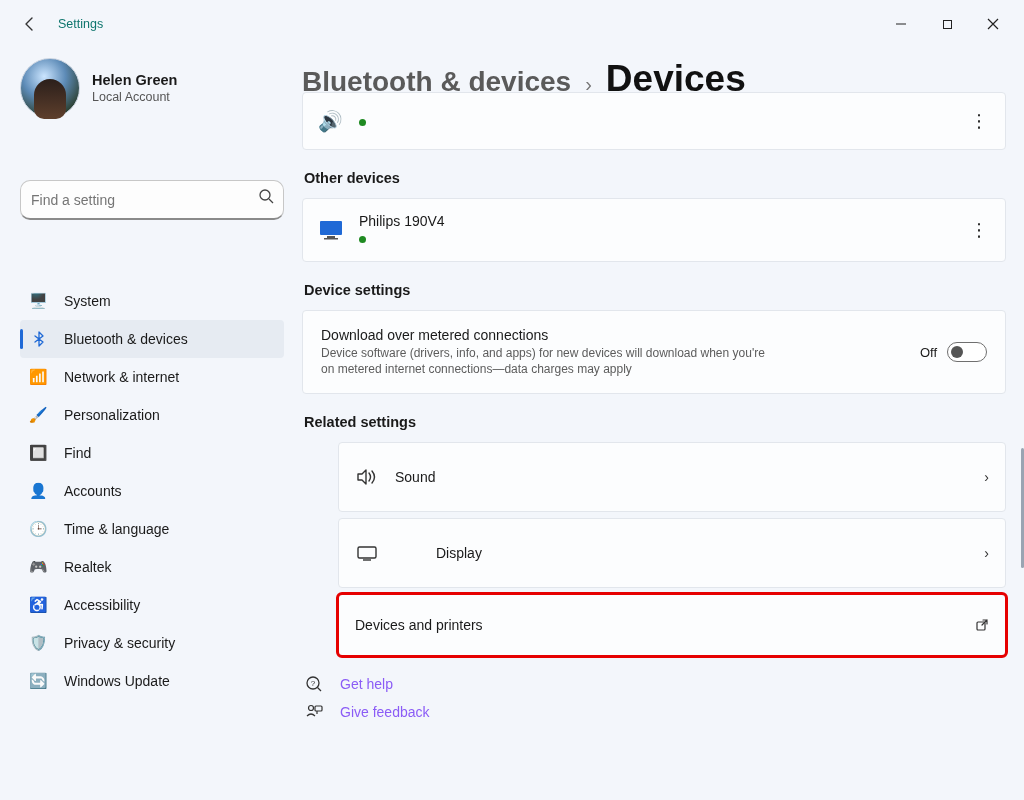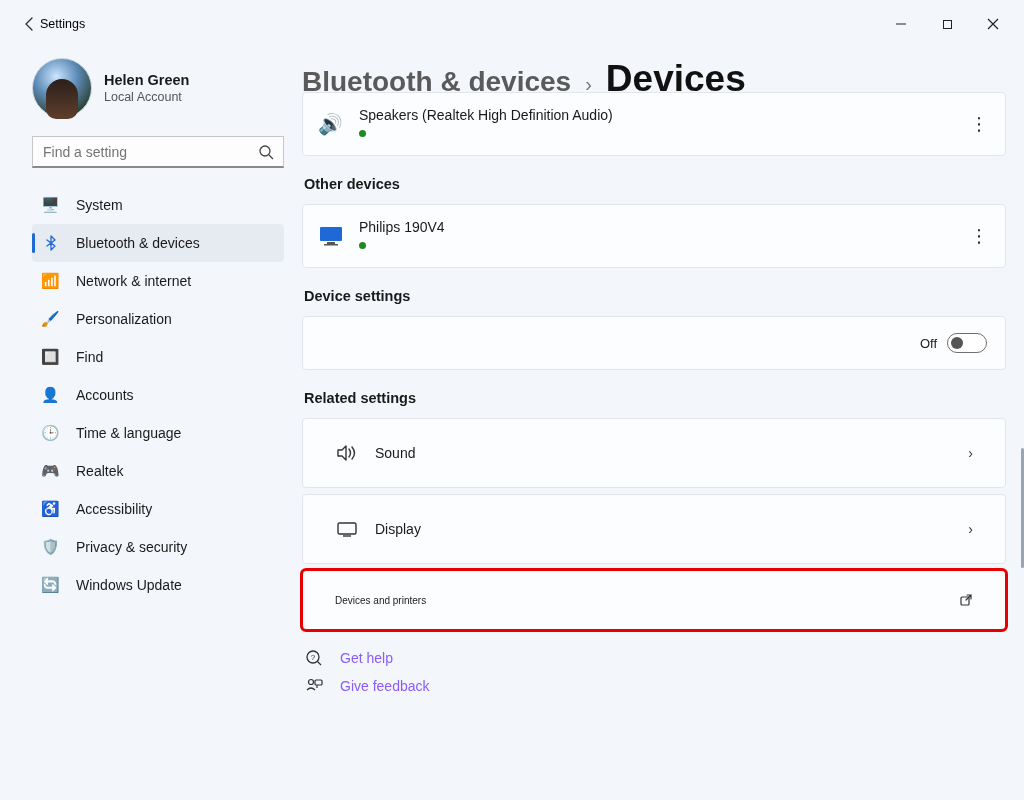--- a/index.html
+++ b/index.html
@@ -1,32 +1,32 @@
 <!DOCTYPE html>
 <html><head>
 <meta charset="utf-8">
 <style>
   * { box-sizing: border-box; margin: 0; padding: 0; }
   html, body { width: 1024px; height: 800px; overflow: hidden; font-family: "Segoe UI", Arial, sans-serif; background: #f3f6fb; color: #1a1a1a; }
   .window { position: relative; width: 1024px; height: 800px; background: #f3f6fb; }
   .titlebar { display: flex; align-items: center; height: 48px; padding: 0 8px 0 20px; }
   .titlebar .back { width: 20px; height: 20px; display:flex; align-items:center; justify-content:center; cursor:pointer; }
-  .titlebar .title { font-size: 12.5px; color:#000000; }
+  .titlebar .title { margin-left: 18px; font-size: 12.5px; color:#0f766e; }
   .win-controls { margin-left: auto; display: flex; }
   .win-btn { width: 46px; height: 32px; display:flex; align-items:center; justify-content:center; cursor:pointer; }
   .content { display:flex; height: calc(800px - 48px); }
-  .sidebar { width: 300px; padding: 4px 16px 0 32px; display:flex; flex-direction:column; }
+  .sidebar { width: 300px; padding: 4px 16px 0 20px; display:flex; flex-direction:column;gap:44px; }
   .profile { display:flex; align-items:center; margin: 6px 0 18px 0; }
   .avatar { width: 60px; height:60px; border-radius:50%; background: radial-gradient(circle at 40% 30%, #cbe5ff 0%, #5d8bb7 40%, #293c2a 80%); border:1px solid #c9d3e0; display:flex; align-items:flex-end; justify-content:center; }
   .avatar-person { width:32px; height:40px; border-radius:16px 16px 10px 10px; background: linear-gradient(#2b1f1b,#5e3f2c); position:relative; top:2px; }
   .profile-text { margin-left: 12px; }
   .profile-name { font-size: 14.5px; font-weight:600; }
   .profile-sub { font-size: 12.5px; color:#555; margin-top:2px; }
   .search { position: relative; margin-bottom: 18px; }
-  .search input { width: 100%; height: 32px; border:1px solid #c7c7c7; border-radius:0; background:#fdfdfd; padding: 0 34px 0 10px; font-size:14px; border-bottom:2px solid #8a8a8a; outline:none; }
+  .search input { width: 100%; height: 40px; border:1px solid #c7c7c7; border-radius:10px; background:#fdfdfd; padding: 0 34px 0 10px; font-size:14px; border-bottom:2px solid #8a8a8a; outline:none; }
   .search .sicon { position:absolute; right:10px; top:8px; }
   .nav { display:flex; flex-direction:column; gap:0px; }
   .nav-item { display:flex; align-items:center; height:38px; border-radius:4px; padding-left:10px; cursor:pointer; font-size:14px; position:relative; }
   .nav-item.active { background:#e6ebf2; }
   .nav-item.active::before { content:""; position:absolute; left:0; top:9px; bottom:9px; width:3px; background:#1f69d6; border-radius:2px; }
   .nav-icon { width:18px; height:18px; margin-right:16px; display:flex; align-items:center; justify-content:center; font-size:15px; }
   .main { flex:1; padding: 0 18px 0 2px; overflow:hidden; position:relative; }
   .breadcrumb { display:flex; align-items:baseline; gap:14px; padding: 10px 0 16px 0; }
   .bc-parent { font-size:28px; font-weight:600; color:#5a5a5a; }
   .bc-sep { font-size:20px; color:#777; }
@@ -38,21 +38,21 @@
   .device .dot { width:7px; height:7px; border-radius:50%; background:#1f8a22; display:inline-block; margin-top:4px;}
   .device .more { margin-left:auto; width:24px; height:24px; display:flex; align-items:center; justify-content:center; cursor:pointer; font-size:18px; letter-spacing:0; }
   .device.cut { margin-top:-24px; }
   .section-title { font-size:14.5px; font-weight:600; margin:20px 0 12px 2px; }
   .setting { display:flex; align-items:center; padding:16px 18px; }
   .setting .label { font-size:14px; }
   .setting .desc { font-size:12px; color:#5c5c5c; margin-top:2px; max-width:460px; line-height:1.35; }
   .right-ctl { margin-left:auto; display:flex; align-items:center; gap:10px; }
   .toggle { width:40px; height:20px; border-radius:10px; background:#fff; border:1px solid #6f6f6f; position:relative; cursor:pointer; }
   .toggle .knob { position:absolute; left:3px; top:3px; width:12px; height:12px; background:#555; border-radius:50%; }
-  .link-row { display:flex; align-items:center; padding:22px 32px; cursor:pointer; }
+  .link-row { display:flex; align-items:center; padding:22px 16px; cursor:pointer;margin-left:36px; }
   .link-row .ricon { width:24px; height:24px; display:flex; align-items:center; justify-content:center; font-size:18px; margin-right:16px; }
   .link-row .chev { margin-left:auto; font-size:14px; color:#333; }
   .highlight { outline:3px solid #e60000; outline-offset:-1px; }
   .help-row { display:flex; align-items:center; gap:16px; margin-top:18px; padding-left:2px; }
   .help-row .hicon { width:20px; height:20px; display:flex; align-items:center; justify-content:center; font-size:16px; }
   .help-row a { color:#8b5cf6; text-decoration:none; font-size:14px; cursor:pointer; }
   .scroll-hint { position:absolute; right:0; top:60px; bottom:0; width:3px; background: transparent; }
   .scroll-thumb { position:absolute; right:0; top:340px; width:3px; height:120px; background:#9aa4b2; border-radius:2px; }
   svg { display:block; }
 </style>
@@ -166,21 +166,20 @@
 
       <div class="breadcrumb">
         <span class="bc-parent">Bluetooth &amp; devices</span>
         <span class="bc-sep">›</span>
         <span class="bc-current">Devices</span>
       </div>
 
       <div class="card device cut" style="overflow:hidden;">
         <div class="dicon">🔊</div>
         <div>
-          <div class="dname">Speakers (Realtek High Definition Audio)</div>
           <span class="dot"></span>
         </div>
         <div class="more">⋮</div>
       </div>
 
       <div class="section-title">Other devices</div>
       <div class="card device">
         <div class="dicon">
           <svg width="26" height="22" viewBox="0 0 26 22">
               <rect x="2" y="2" width="22" height="14" rx="1" fill="#1f69d6"></rect>
@@ -190,20 +189,24 @@
         </div>
         <div>
           <div class="dname">Philips 190V4</div>
           <span class="dot"></span>
         </div>
         <div class="more">⋮</div>
       </div>
 
       <div class="section-title">Device settings</div>
       <div class="card setting">
+        <div>
+          <div class="label">Download over metered connections</div>
+          <div class="desc">Device software (drivers, info, and apps) for new devices will download when you're on metered internet connections—data charges may apply</div>
+        </div>
         <div class="right-ctl">
           <span style="font-size:13px;">Off</span>
           <div class="toggle">
               <div class="knob"></div>
             </div>
         </div>
       </div>
 
       <div class="section-title">Related settings</div>
 
@@ -211,33 +214,33 @@
         <span class="ricon">
           <svg width="22" height="18" viewBox="0 0 22 18">
               <path d="M2 6 L6 6 L10 2 L10 16 L6 12 L2 12 Z" fill="none" stroke="#333" stroke-width="1.4" stroke-linejoin="round"></path>
               <path d="M13 5 Q16 9 13 13 M16 3 Q21 9 16 15" fill="none" stroke="#333" stroke-width="1.4" stroke-linecap="round"></path>
             </svg>
         </span>
         <span style="font-size:14px;">Sound</span>
         <span class="chev">›</span>
       </div>
 
-      <div class="card link-row" style="margin-bottom:6px;">
+      <div class="card link-row" style="margin-bottom:6px;gap:41px;">
         <span class="ricon">
           <svg width="22" height="16" viewBox="0 0 22 16">
               <rect x="2" y="2" width="18" height="11" rx="1.5" fill="none" stroke="#333" stroke-width="1.4"></rect>
               <line x1="7" y1="15" x2="15" y2="15" stroke="#333" stroke-width="1.4"></line>
             </svg>
         </span>
         <span style="font-size:14px;">Display</span>
         <span class="chev">›</span>
       </div>
 
       <div class="card link-row highlight">
-        <span style="font-size:10px;">Devices and printers</span>
+        <span style="font-size:14px;">Devices and printers</span>
         <span class="chev">
           <svg width="14" height="14" viewBox="0 0 14 14">
               <rect x="2" y="4" width="8" height="8" rx="1" stroke="#333" stroke-width="1.2" fill="none"></rect>
               <path d="M8 2 L12 2 L12 6 M12 2 L7 7" stroke="#333" stroke-width="1.2" fill="none" stroke-linecap="round"></path>
             </svg>
         </span>
       </div>
 
       <div class="help-row">
         <span class="hicon">

